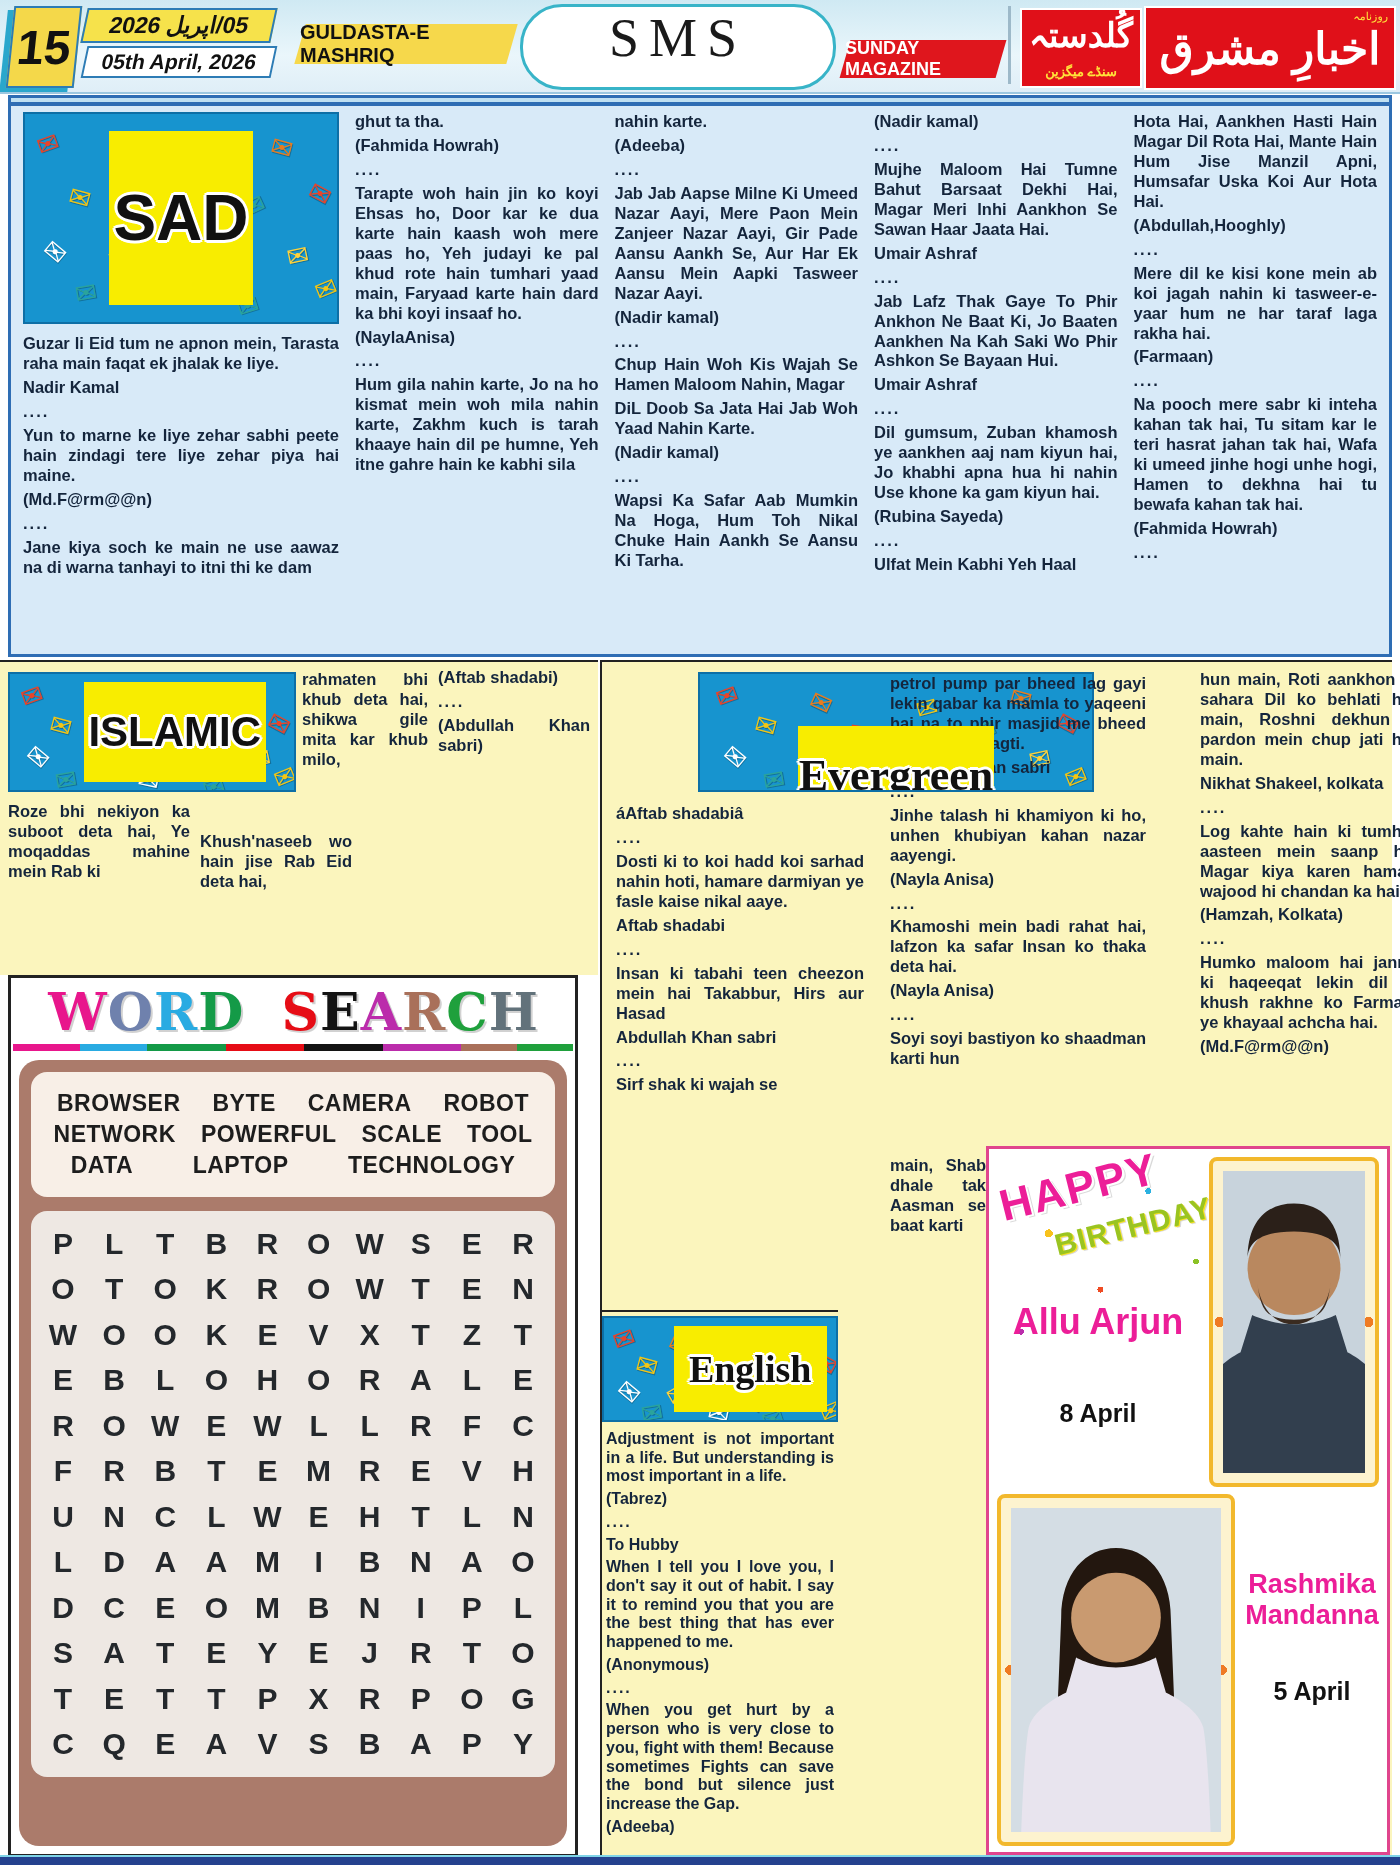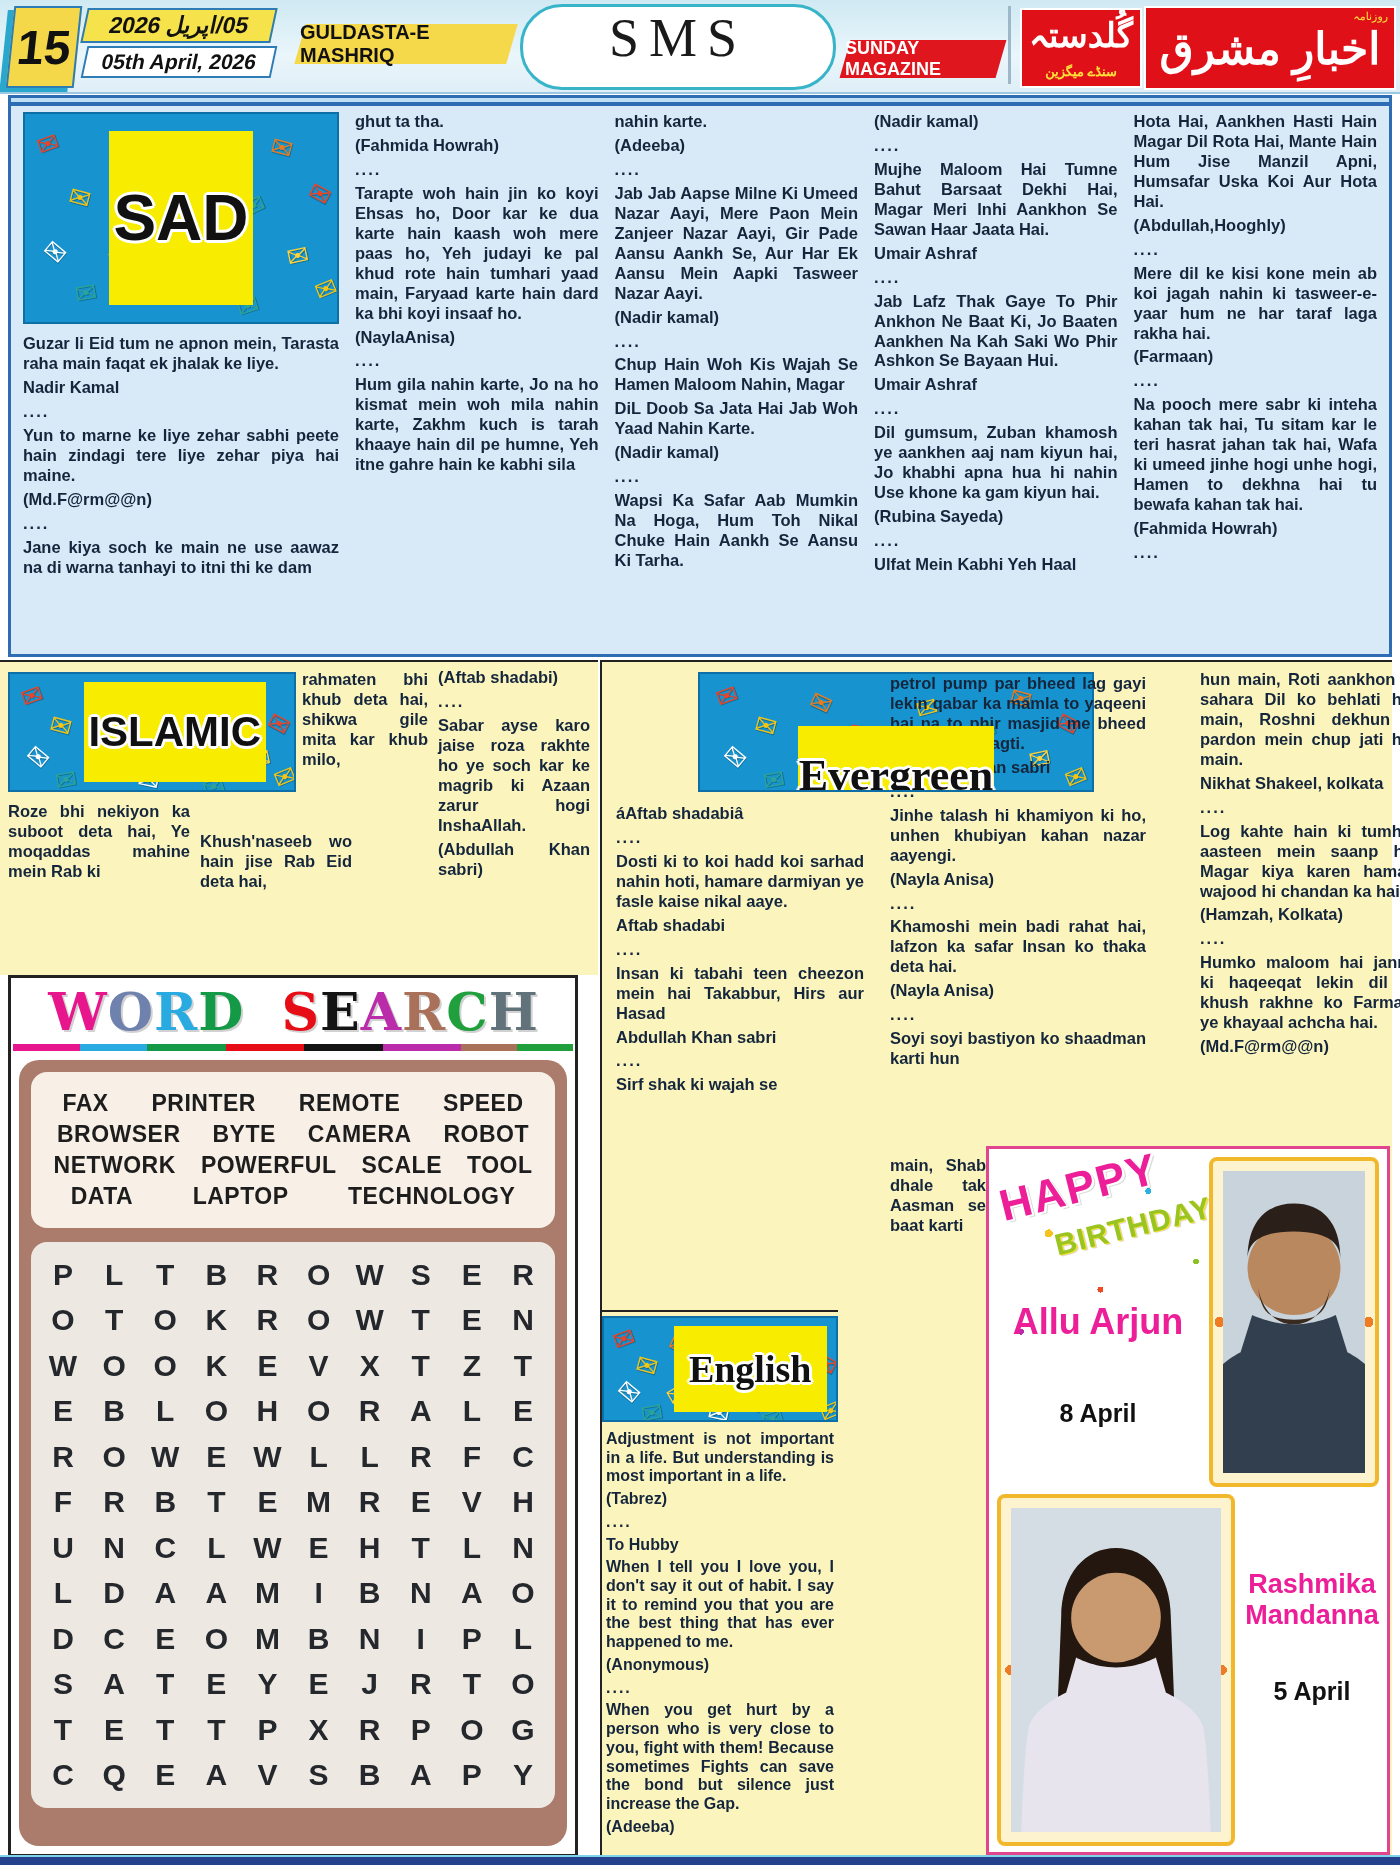--- a/index.html
+++ b/index.html
@@ -273,21 +273,20 @@
       </div>
     <div class="isl-khush">
         <p class="para">Khush'naseeb wo hain jise Rab Eid deta hai,</p>
       </div>
     <div class="isl-rahmaten">
         <p class="para">rahmaten bhi khub deta hai, shikwa gile mita kar khub milo,</p>
       </div>
     <div class="isl-aftab">
         <p class="para">(Aftab shadabi)</p>
         <p class="para sep">....</p>
-        <p class="para">Sabar ayse karo jaise roza rakhte ho ye soch kar ke magrib ki Azaan zarur hogi InshaAllah.</p>
         <p class="para">(Abdullah Khan sabri)</p>
       </div>
   </div>
 
   <div class="ws-box">
     <div class="ws-title">
         <span class="tl" style="color: rgb(232, 22, 140);">W</span>
         <span class="tl" style="color: rgb(111, 129, 173);">O</span>
         <span class="tl" style="color: rgb(41, 171, 226);">R</span>
         <span class="tl" style="color: rgb(20, 154, 71);">D</span>
@@ -295,26 +294,20 @@
         <span class="tl" style="color: rgb(230, 13, 22);">S</span>
         <span class="tl" style="color: rgb(20, 20, 20);">E</span>
         <span class="tl" style="color: rgb(187, 44, 171);">A</span>
         <span class="tl" style="color: rgb(169, 112, 90);">R</span>
         <span class="tl" style="color: rgb(31, 160, 60);">C</span>
         <span class="tl" style="color: rgb(98, 114, 123);">H</span>
       </div>
     <div class="ws-colorbar"></div>
     <div class="ws-frame">
       <div class="ws-words">
-          <div class="word-row">
-            <span class="ws-word">FAX</span>
-            <span class="ws-word">PRINTER</span>
-            <span class="ws-word">REMOTE</span>
-            <span class="ws-word">SPEED</span>
-          </div>
           <div class="word-row">
             <span class="ws-word">BROWSER</span>
             <span class="ws-word">BYTE</span>
             <span class="ws-word">CAMERA</span>
             <span class="ws-word">ROBOT</span>
           </div>
           <div class="word-row">
             <span class="ws-word">NETWORK</span>
             <span class="ws-word">POWERFUL</span>
             <span class="ws-word">SCALE</span>

